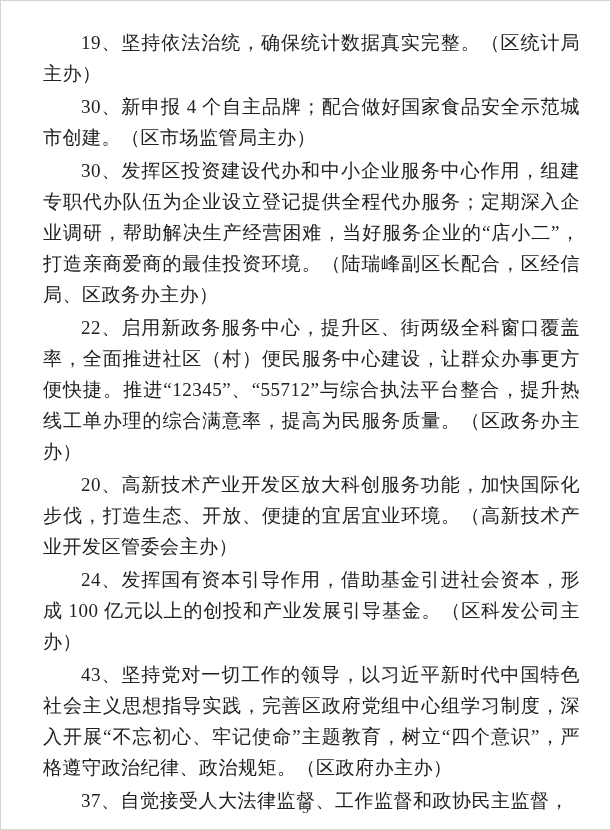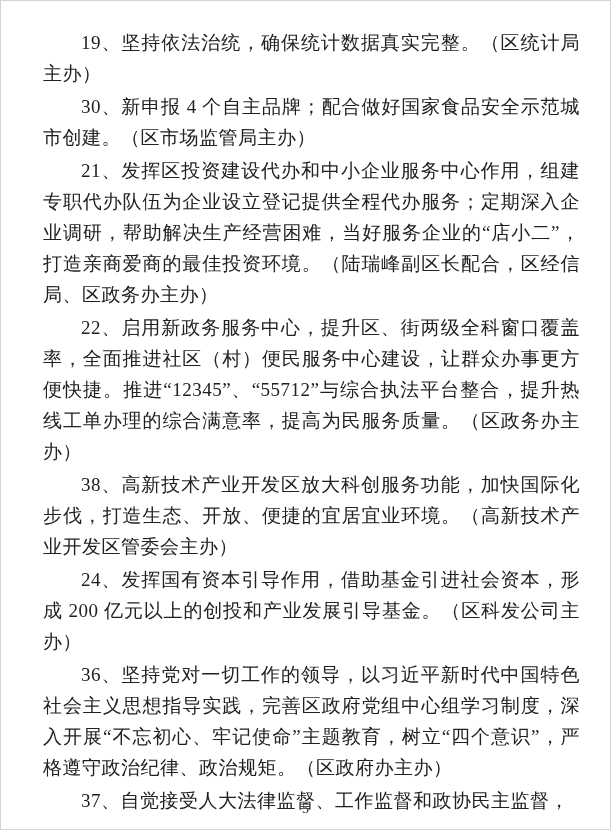--- a/index.html
+++ b/index.html
@@ -46,21 +46,21 @@
     letter-spacing: 0;
   }
 </style>
 </head>
 <body>
 
 <div class="page">
   <div class="content">
     <p class="para">19、坚持依法治统，确保统计数据真实完整。（区统计局主办）</p>
     <p class="para">30、新申报 4 个自主品牌；配合做好国家食品安全示范城市创建。（区市场监管局主办）</p>
-    <p class="para">21、发挥区投资建设代办和中小企业服务中心作用，组建专职代办队伍为企业设立登记提供全程代办服务；定期深入企业调研，帮助解决生产经营困难，当好服务企业的“店小二”，打造亲商爱商的最佳投资环境。（陆瑞峰副区长配合，区经信局、区政务办主办）</p>
+    <p class="para">30、发挥区投资建设代办和中小企业服务中心作用，组建专职代办队伍为企业设立登记提供全程代办服务；定期深入企业调研，帮助解决生产经营困难，当好服务企业的“店小二”，打造亲商爱商的最佳投资环境。（陆瑞峰副区长配合，区经信局、区政务办主办）</p>
     <p class="para">22、启用新政务服务中心，提升区、街两级全科窗口覆盖率，全面推进社区（村）便民服务中心建设，让群众办事更方便快捷。推进“12345”、“55712”与综合执法平台整合，提升热线工单办理的综合满意率，提高为民服务质量。（区政务办主办）</p>
-    <p class="para">38、高新技术产业开发区放大科创服务功能，加快国际化步伐，打造生态、开放、便捷的宜居宜业环境。（高新技术产业开发区管委会主办）</p>
-    <p class="para">24、发挥国有资本引导作用，借助基金引进社会资本，形成 200 亿元以上的创投和产业发展引导基金。（区科发公司主办）</p>
-    <p class="para">36、坚持党对一切工作的领导，以习近平新时代中国特色社会主义思想指导实践，完善区政府党组中心组学习制度，深入开展“不忘初心、牢记使命”主题教育，树立“四个意识”，严格遵守政治纪律、政治规矩。（区政府办主办）</p>
+    <p class="para">20、高新技术产业开发区放大科创服务功能，加快国际化步伐，打造生态、开放、便捷的宜居宜业环境。（高新技术产业开发区管委会主办）</p>
+    <p class="para">24、发挥国有资本引导作用，借助基金引进社会资本，形成 100 亿元以上的创投和产业发展引导基金。（区科发公司主办）</p>
+    <p class="para">43、坚持党对一切工作的领导，以习近平新时代中国特色社会主义思想指导实践，完善区政府党组中心组学习制度，深入开展“不忘初心、牢记使命”主题教育，树立“四个意识”，严格遵守政治纪律、政治规矩。（区政府办主办）</p>
     <p class="para">37、自觉接受人大法律监督、工作监督和政协民主监督，</p>
   </div>
   <div class="page-number">5</div>
 </div>
 
 </body></html>

